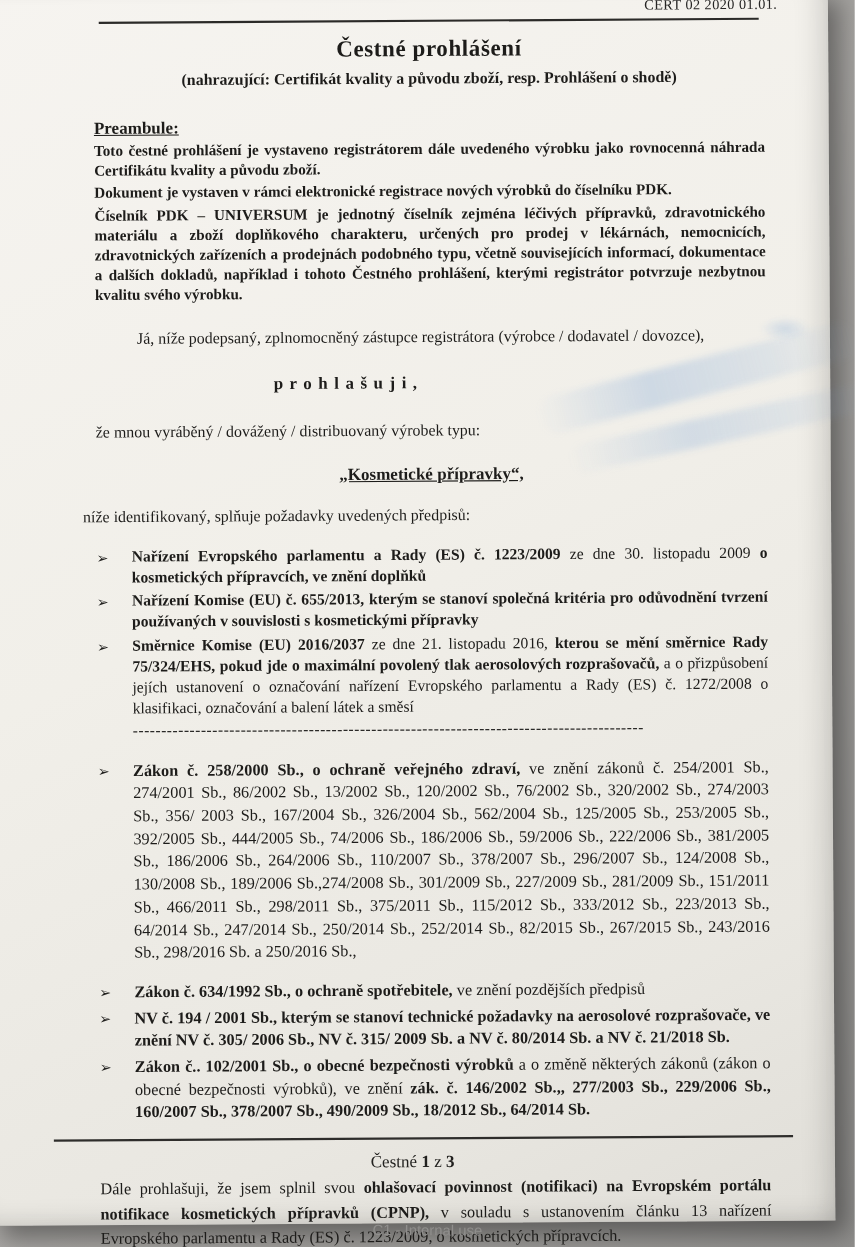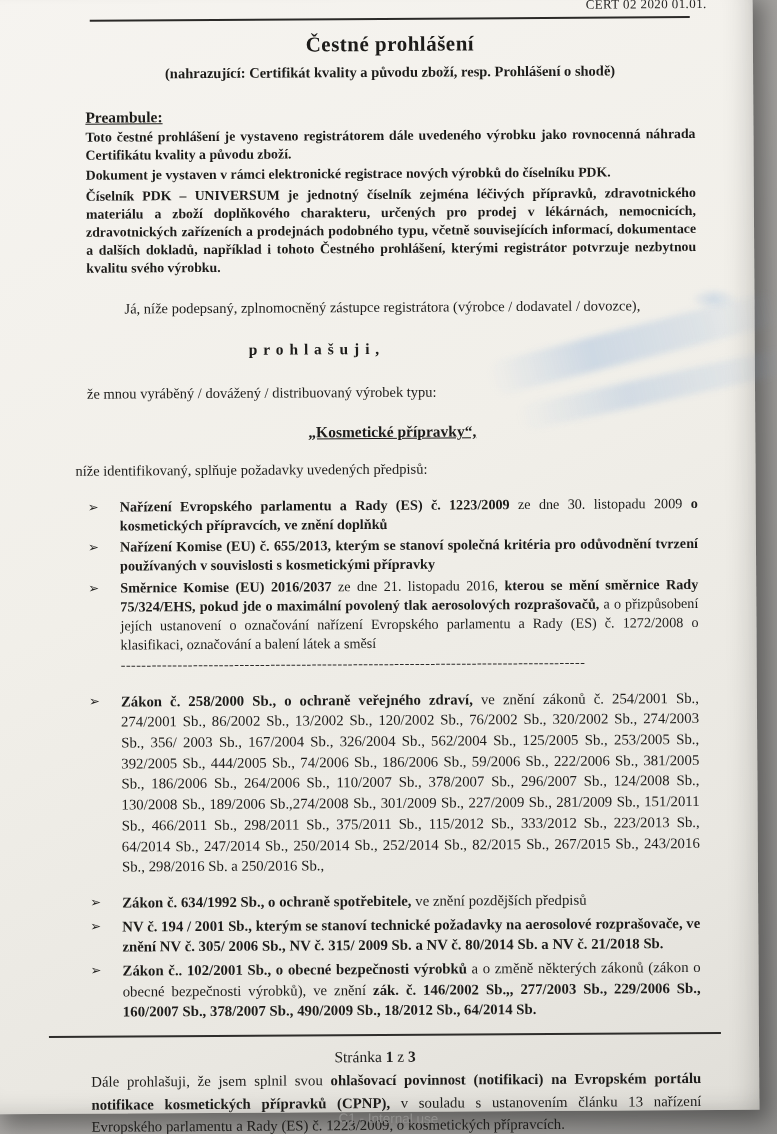--- a/index.html
+++ b/index.html
@@ -168,17 +168,17 @@
       </div>
       <div class="reg-item">
         <span class="marker">➢</span>
         <span class="reg-text"><span class="b">Zákon č.. 102/2001 Sb., o obecné bezpečnosti výrobků</span><span> a o změně některých zákonů (zákon o obecné bezpečnosti výrobků), ve znění </span><span class="b">zák. č. 146/2002 Sb.,, 277/2003 Sb., 229/2006 Sb., 160/2007 Sb., 378/2007 Sb., 490/2009 Sb., 18/2012 Sb., 64/2014 Sb.</span></span>
       </div>
     </div>
 
     <div class="closing"><span>Dále prohlašuji, že jsem splnil svou </span><span class="b">ohlašovací povinnost (notifikaci) na Evropském portálu notifikace kosmetických přípravků (CPNP),</span><span> v souladu s ustanovením článku 13 nařízení Evropského parlamentu a Rady (ES) č. 1223/2009, o kosmetických přípravcích.</span></div>
 
     <div class="bottom-rule"></div>
-    <div class="footer-page"><span>Stránka </span><span class="b">1</span><span> z </span><span class="b">3</span></div>
+    <div class="footer-page"><span>Čestné </span><span class="b">1</span><span> z </span><span class="b">3</span></div>
   </div>
 </div>
 
 <div class="classification">C1 - Internal use</div>
 
 </body></html>

